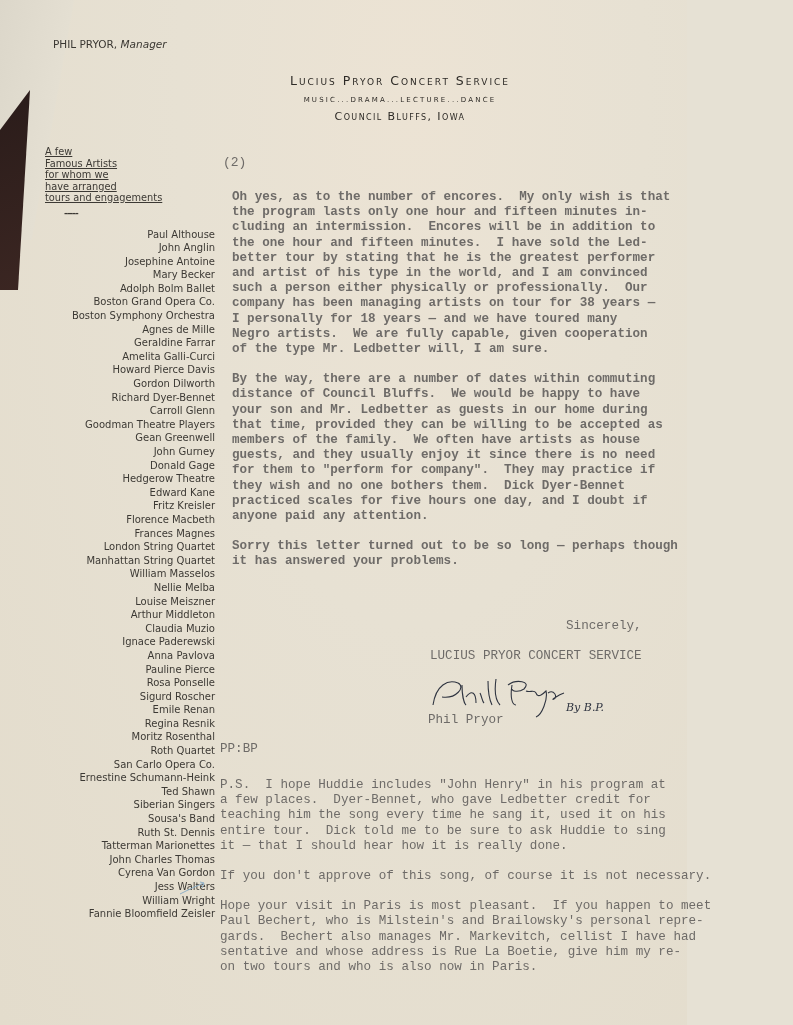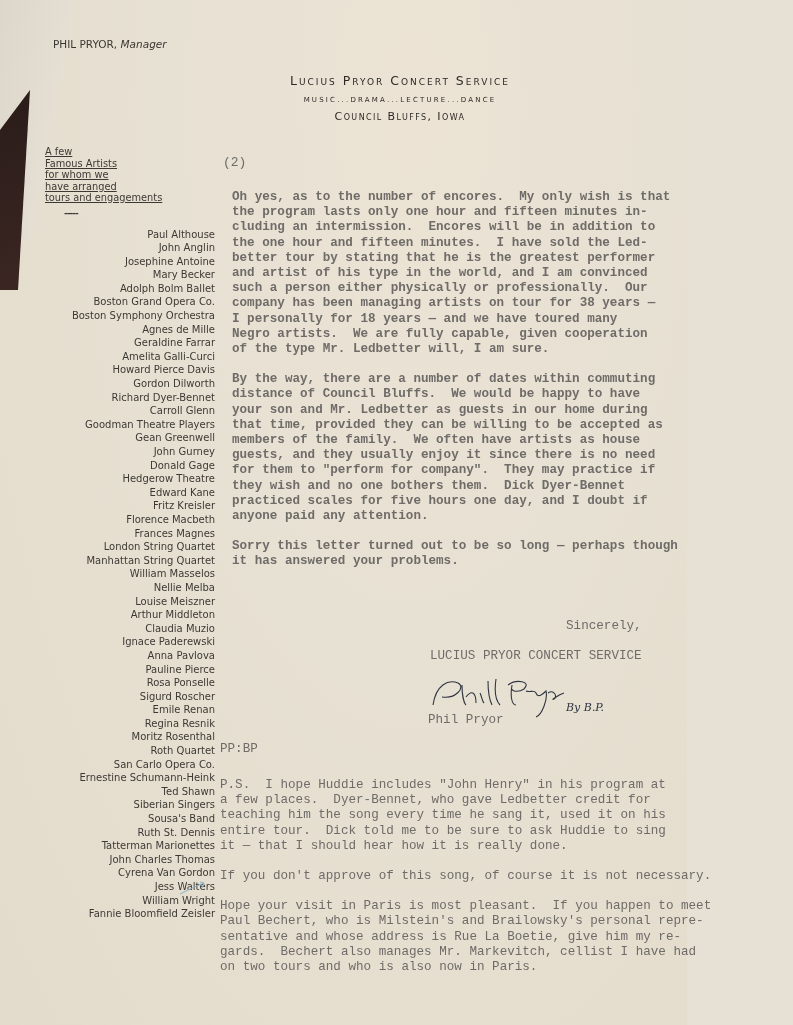--- a/index.html
+++ b/index.html
@@ -191,22 +191,22 @@
         <div class="line">teaching him the song every time he sang it, used it on his</div>
         <div class="line">entire tour.  Dick told me to be sure to ask Huddie to sing</div>
         <div class="line">it — that I should hear how it is really done.</div>
       </div>
     <div class="gap"></div>
     <div class="line">If you don't approve of this song, of course it is not necessary.</div>
     <div class="gap"></div>
     <div id="ps3">
         <div class="line">Hope your visit in Paris is most pleasant.  If you happen to meet</div>
         <div class="line">Paul Bechert, who is Milstein's and Brailowsky's personal repre-</div>
+        <div class="line">gards.  Bechert also manages Mr. Markevitch, cellist I have had</div>
         <div class="line">sentative and whose address is Rue La Boetie, give him my re-</div>
-        <div class="line">gards.  Bechert also manages Mr. Markevitch, cellist I have had</div>
         <div class="line">on two tours and who is also now in Paris.</div>
       </div>
   </div>
 
   <svg class="mark" viewBox="0 0 30 16">
     <path d="M2 14 C 10 10, 18 6, 26 3 M 22 2 L 26 3 L 24 8" fill="none" stroke="#8fb0c8" stroke-width="1"></path>
   </svg>
 </div>
 
 </body></html>

